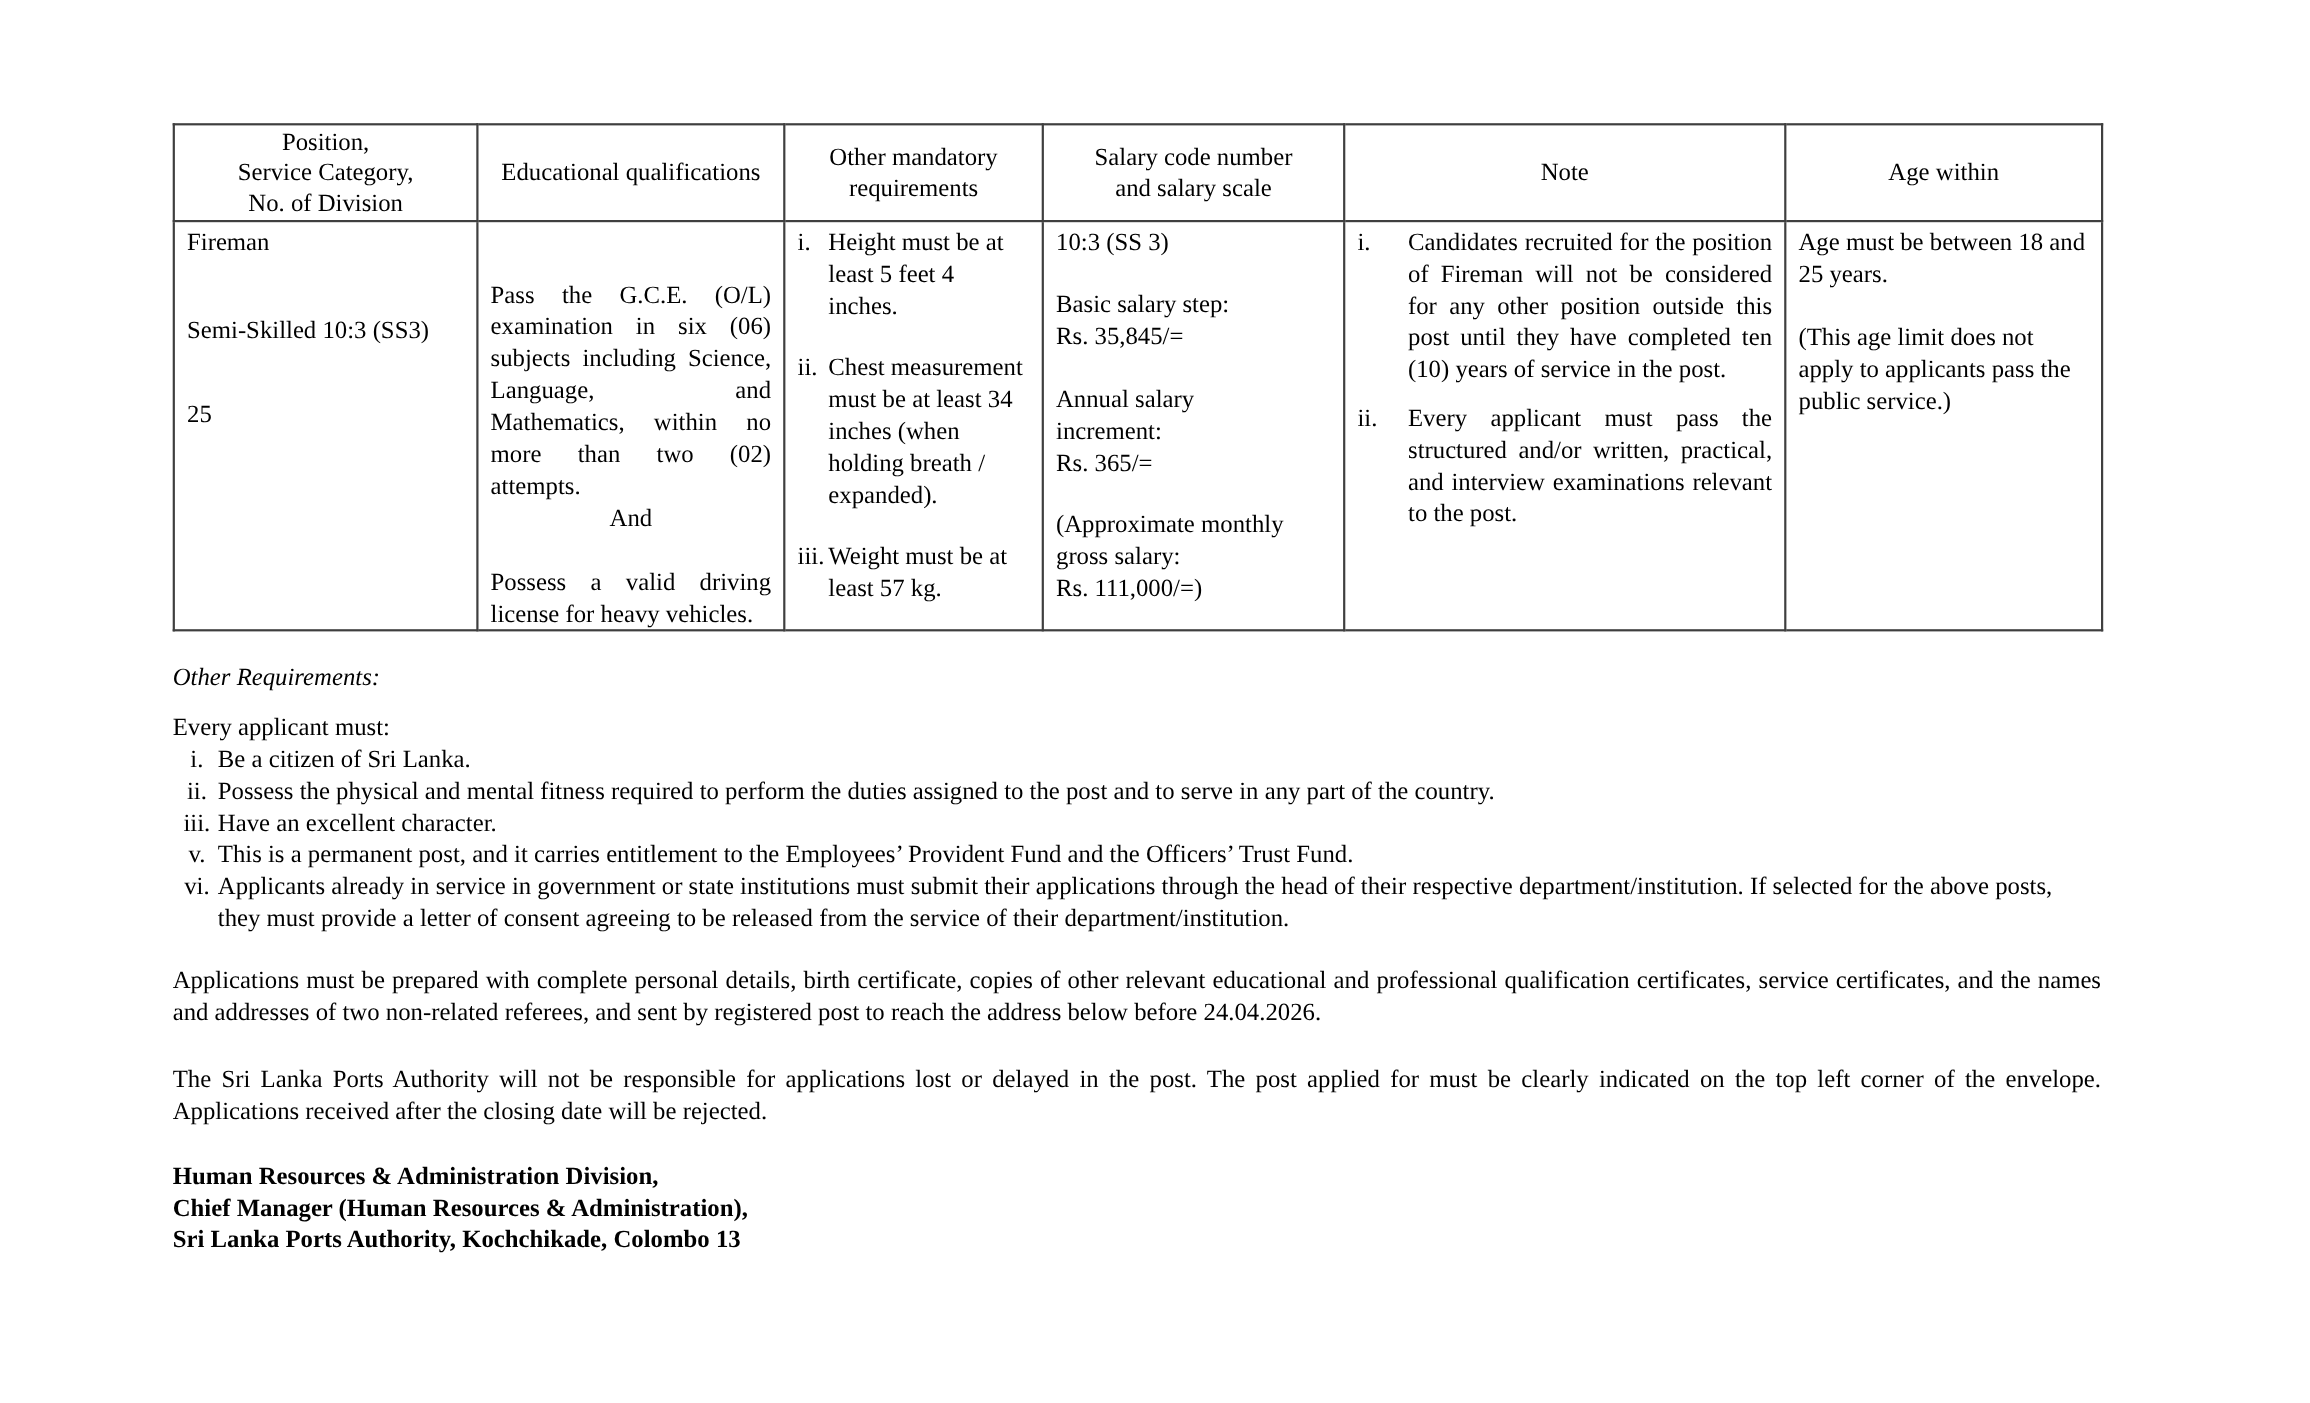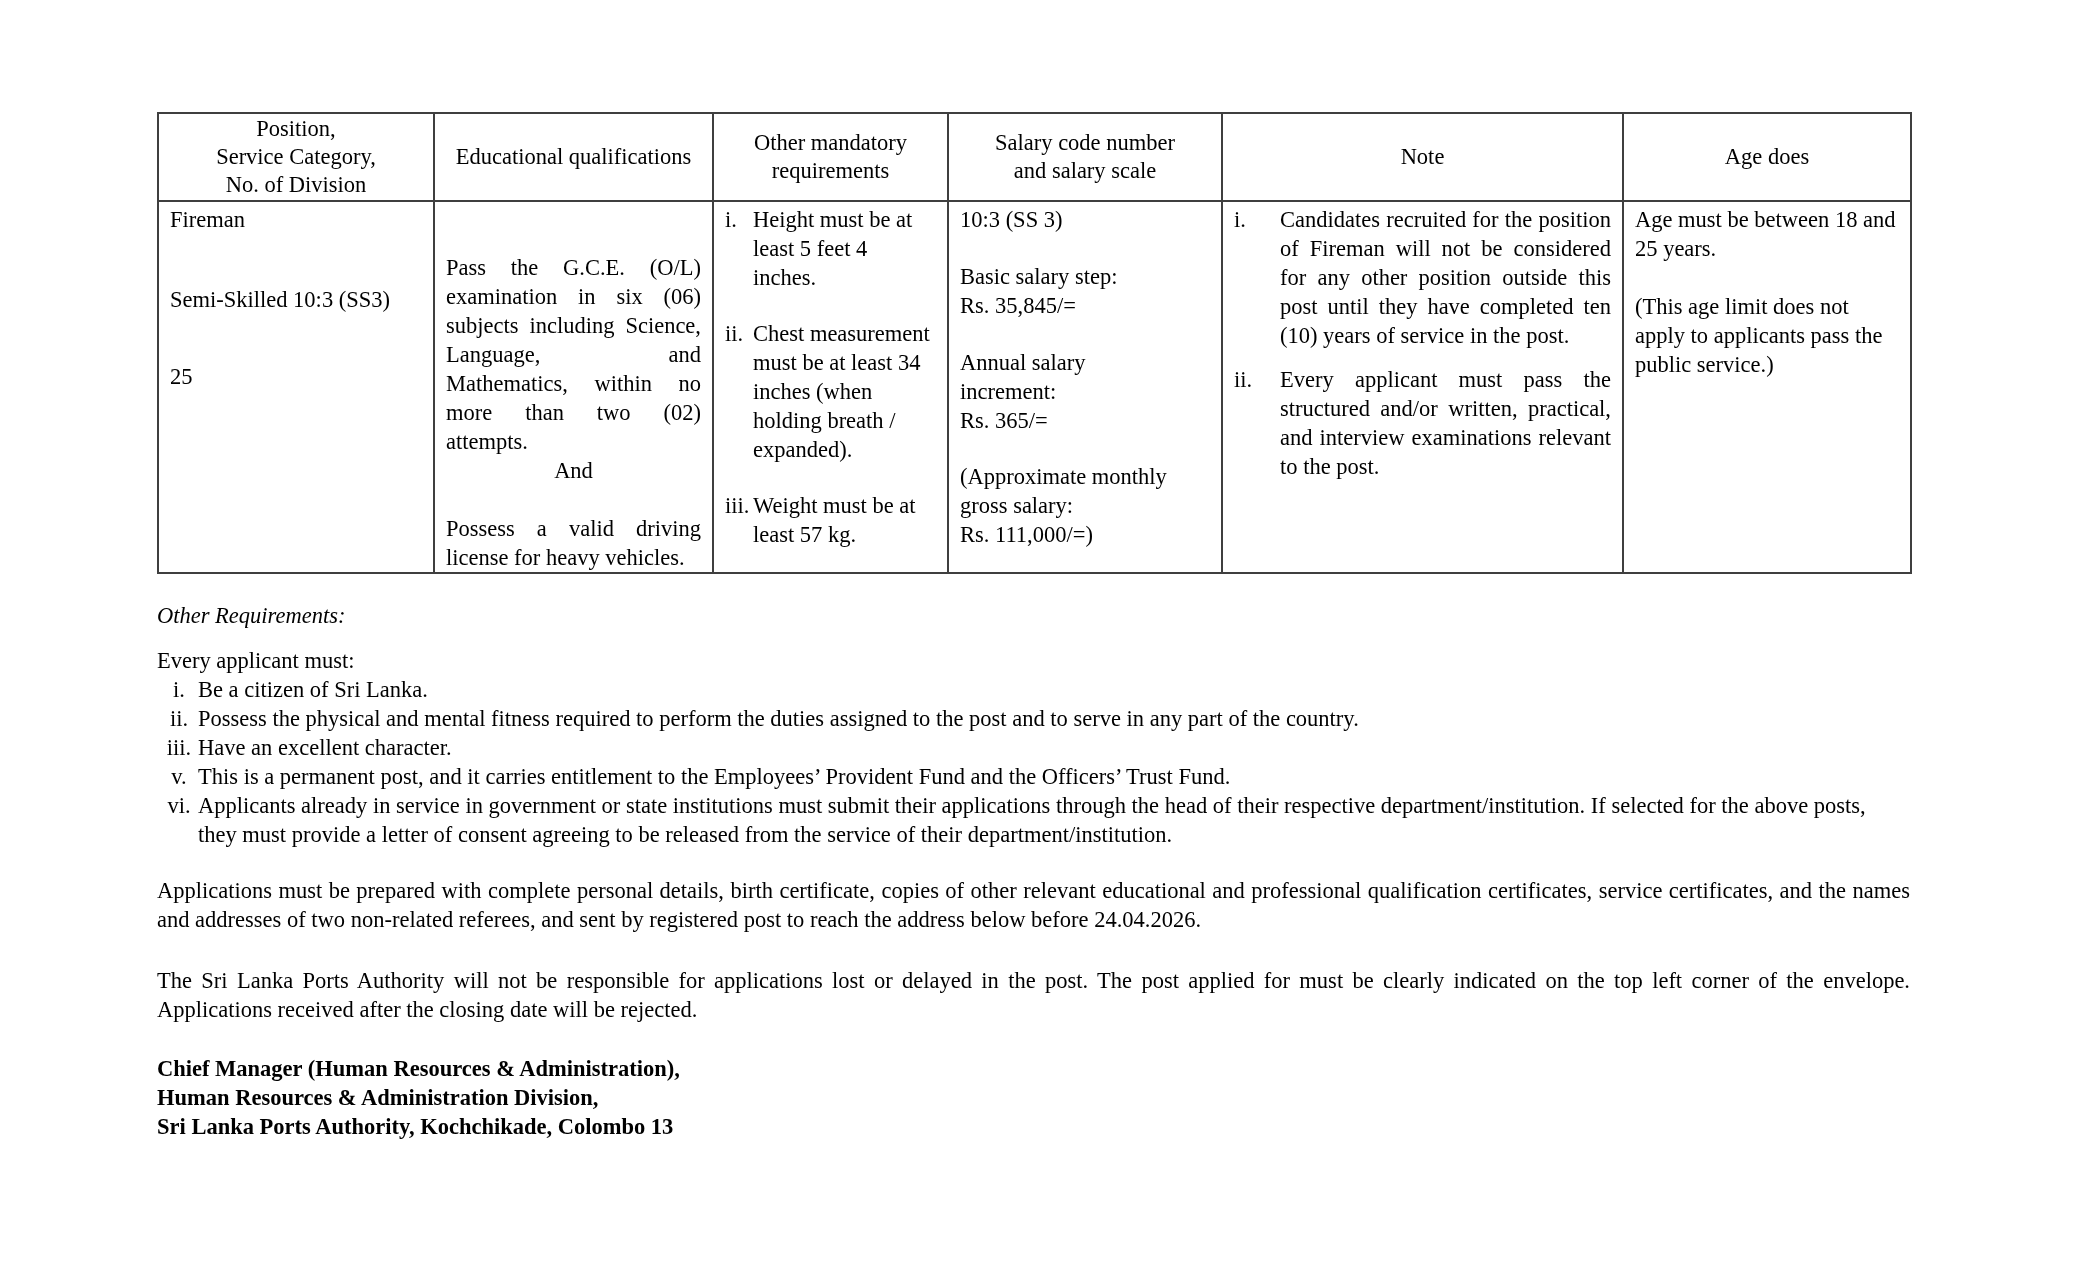--- a/index.html
+++ b/index.html
@@ -91,21 +91,21 @@
           <div>requirements</div>
         </th>
         <th>
           <div>Salary code number</div>
           <div>and salary scale</div>
         </th>
         <th>
           <div>Note</div>
         </th>
         <th>
-          <div>Age does</div>
+          <div>Age within</div>
         </th>
       </tr>
     </thead>
     <tbody>
       <tr>
         <td class="c1">
           <p class="title">Fireman</p>
           <p class="category">Semi-Skilled 10:3 (SS3)</p>
           <p class="vacancies">25</p>
         </td>
@@ -180,18 +180,18 @@
     <div class="oreq-item">
       <span class="oreq-num">vi.</span>
       <span class="oreq-text">Applicants already in service in government or state institutions must submit their applications through the head of their respective department/institution. If selected for the above posts, they must provide a letter of consent agreeing to be released from the service of their department/institution.</span>
     </div>
   </div>
 
   <p class="body-para">Applications must be prepared with complete personal details, birth certificate, copies of other relevant educational and professional qualification certificates, service certificates, and the names and addresses of two non-related referees, and sent by registered post to reach the address below before 24.04.2026.</p>
   <p class="body-para body-para2">The Sri Lanka Ports Authority will not be responsible for applications lost or delayed in the post. The post applied for must be clearly indicated on the top left corner of the envelope. Applications received after the closing date will be rejected.</p>
 
   <div class="signature">
+    <div>Human Resources &amp; Administration Division,</div>
     <div>Chief Manager (Human Resources &amp; Administration),</div>
-    <div>Human Resources &amp; Administration Division,</div>
     <div>Sri Lanka Ports Authority, Kochchikade, Colombo 13</div>
   </div>
 
 </div>
 
 </body></html>

